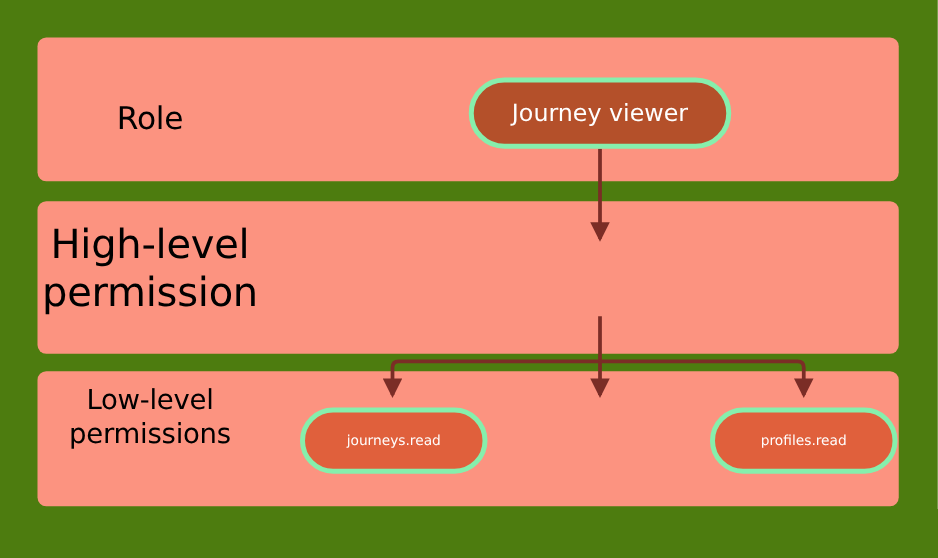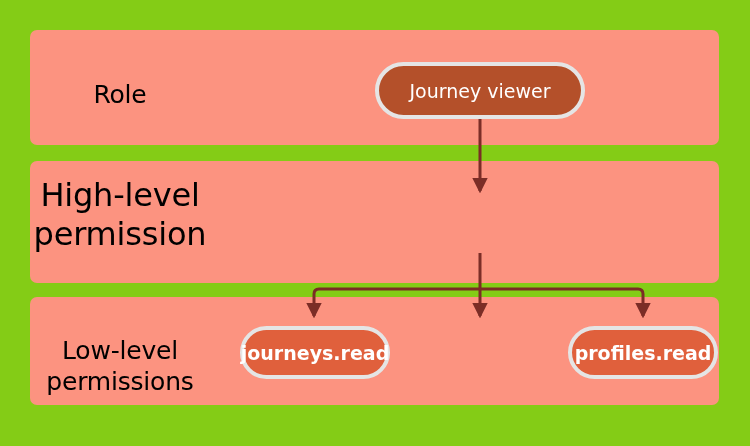--- a/index.html
+++ b/index.html
@@ -10,21 +10,21 @@
   body {
     width: 750px;
     height: 446px;
     overflow: hidden;
     font-family: "DejaVu Sans", sans-serif;
   }
   #canvas {
     position: relative;
     width: 750px;
     height: 446px;
-    background: #84cc16;
+    background: #4d7c0f;
   }
 
   
   .band {
     position: absolute;
     left: 30px;
     width: 689px;
     background: #fc9380;
     border-radius: 7px;
   }
@@ -40,30 +40,30 @@
     text-align: center;
     color: #000000;
     font-family: "DejaVu Sans", sans-serif;
     font-weight: 400;
     line-height: 1.22;
     white-space: pre-line;
     letter-spacing: -0.2px;
   }
   #label-role { top: 80px;  font-size: 25px; }
   #label-high { top: 176px; font-size: 32px; }
-  #label-low  { top: 336px; font-size: 25px; }
+  #label-low  { top: 308px; font-size: 22px; }
 
   
   .pill {
     position: absolute;
     box-sizing: border-box;
     display: flex;
     align-items: center;
     justify-content: center;
-    border: 4px solid #e5e5e5;
+    border: 4px solid #86efac;
     border-radius: 999px;
     color: #ffffff;
     font-family: "DejaVu Sans", sans-serif;
     text-align: center;
     z-index: 5;
   }
   #pill-role {
     left: 375px; top: 62px;
     width: 210px; height: 57px;
     background: #b4502a;
@@ -72,22 +72,21 @@
   #pill-high {
     left: 375px; top: 196px;
     width: 210px; height: 57px;
     background: #cc5b39;
     font-size: 16px;
   }
   .pill-low {
     top: 326px;
     width: 150px; height: 53px;
     background: #e0603c;
-    font-size: 19px;
-    font-weight: bold;
+    font-size: 11px;
   }
   #pill-low-0 { left: 240px; }
   #pill-low-1 { left: 404px; }
   #pill-low-2 { left: 568px; }
 
   
   #connectors {
     position: absolute;
     left: 0; top: 0;
     width: 750px; height: 446px;

